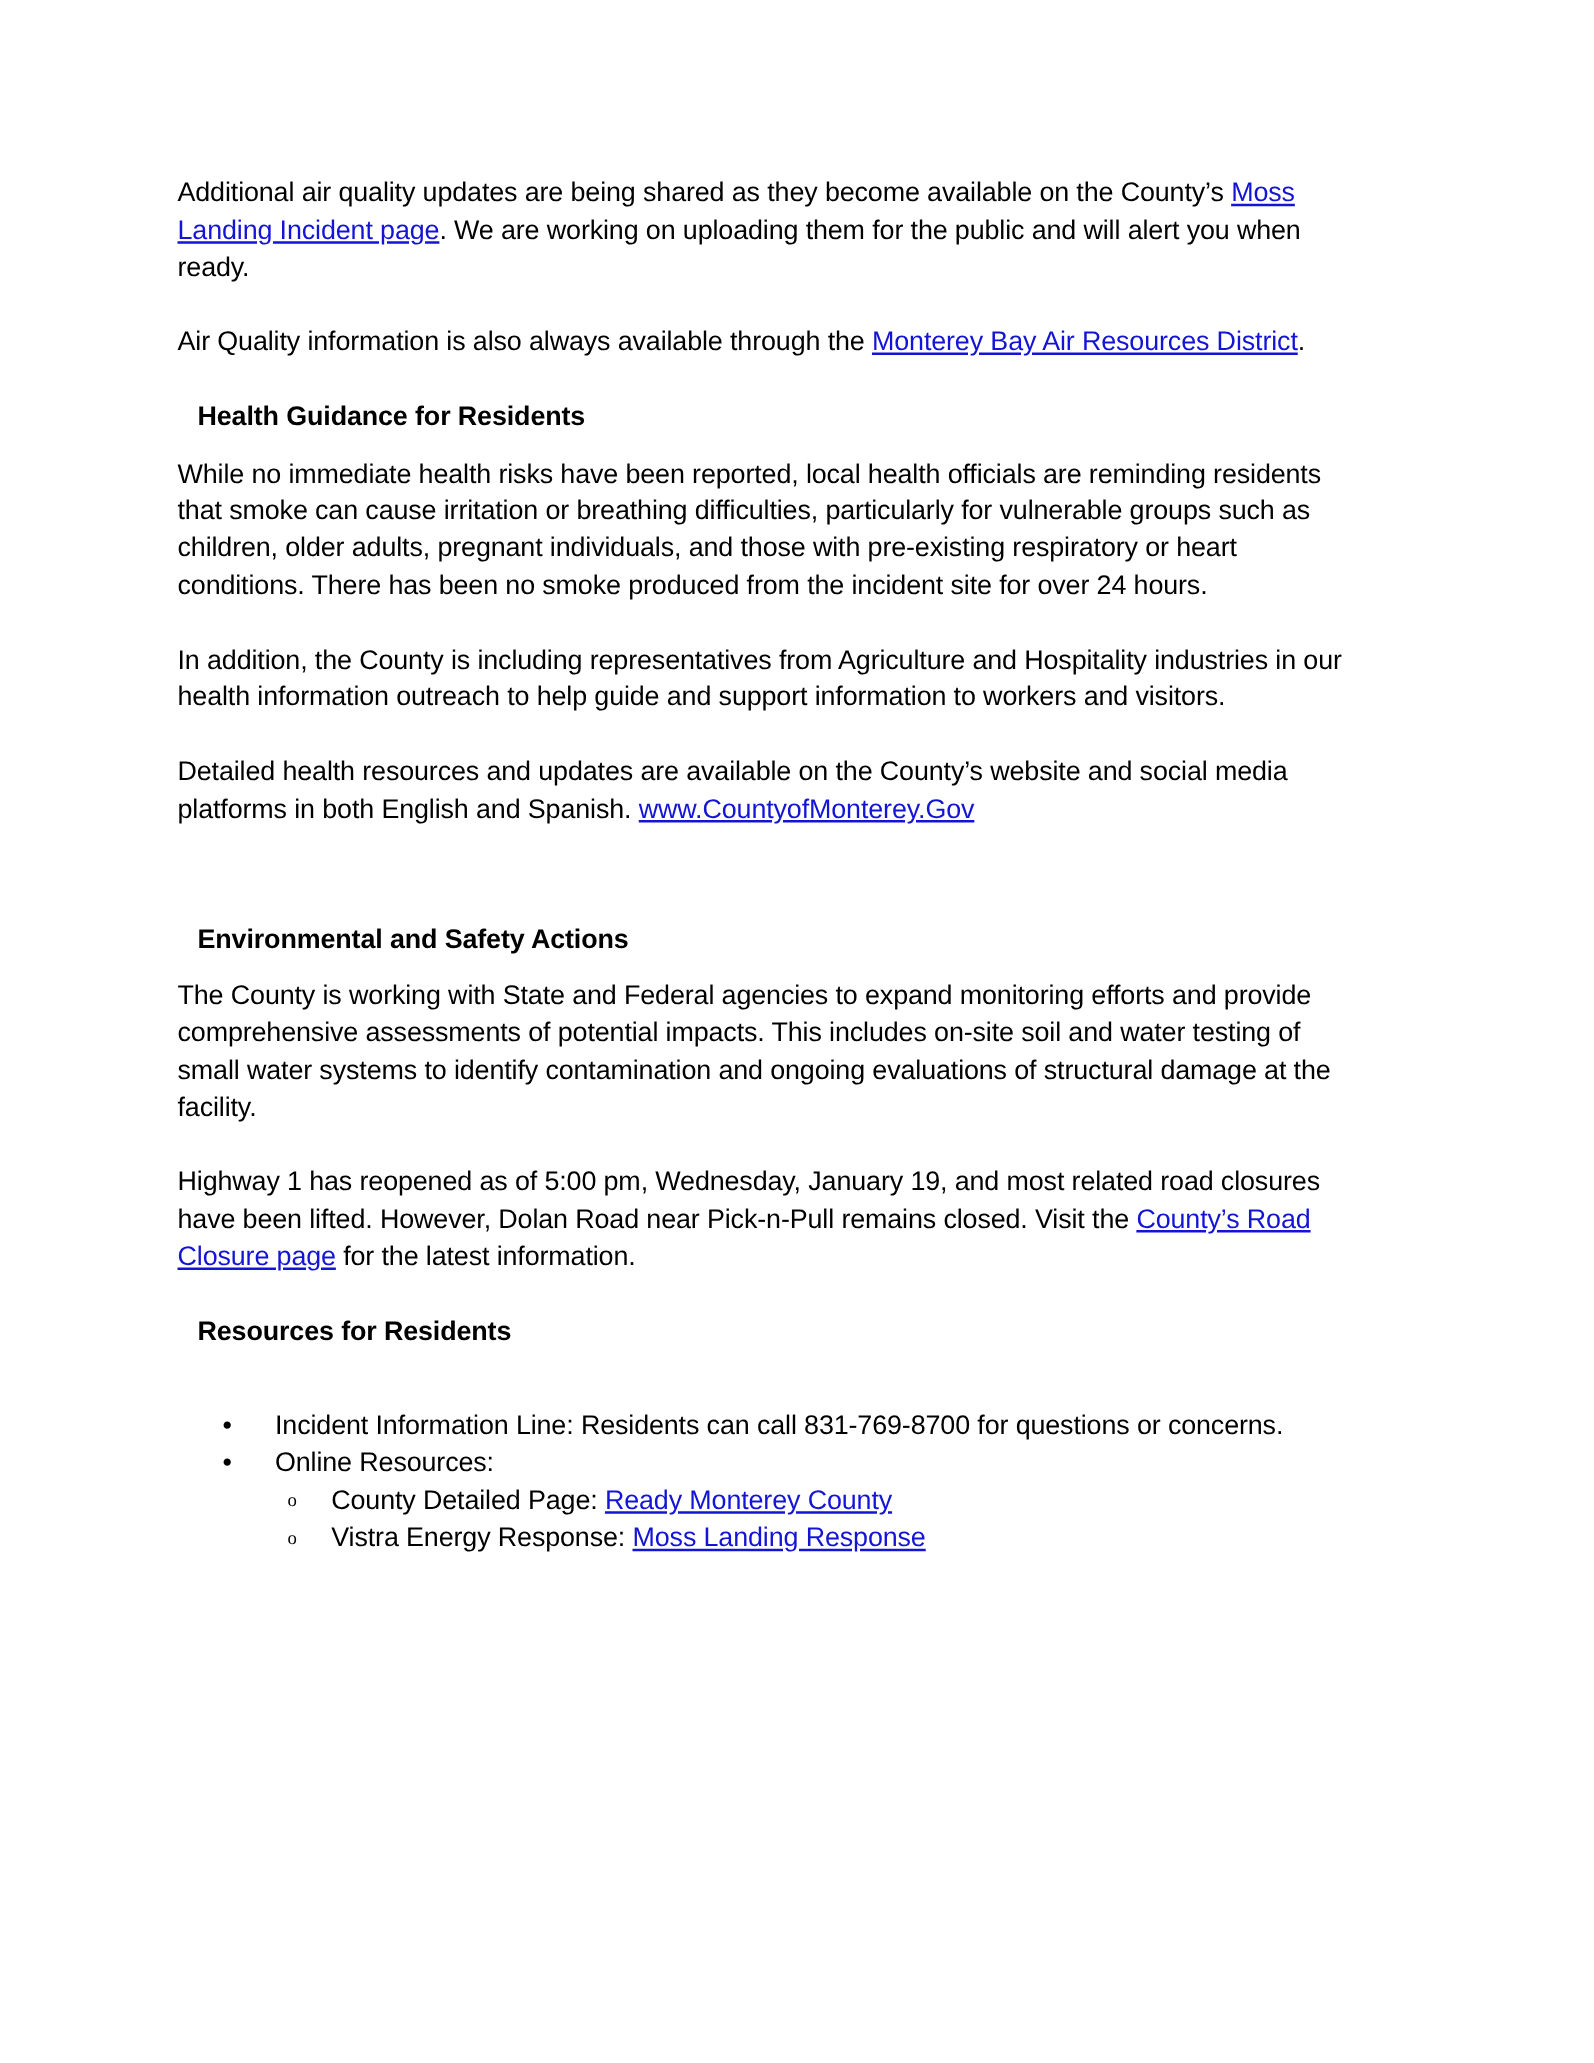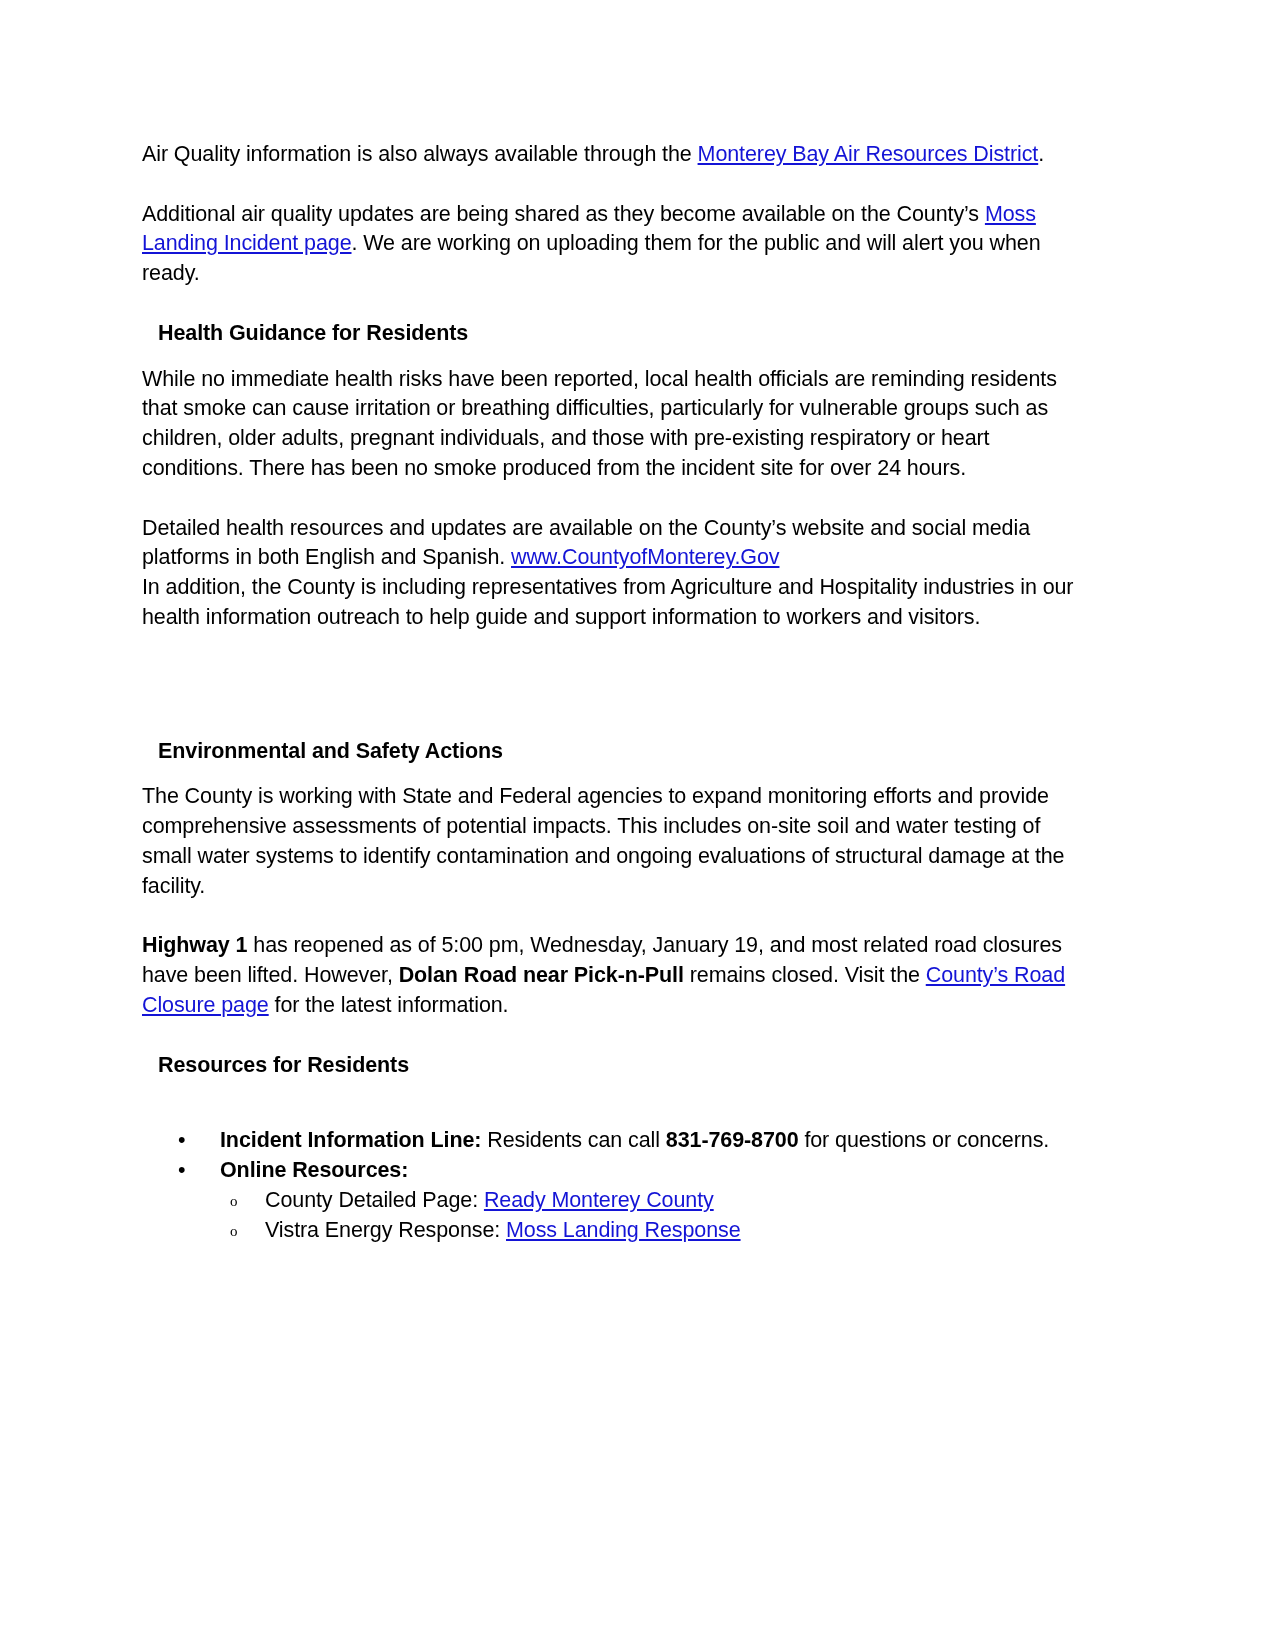--- a/index.html
+++ b/index.html
@@ -37,21 +37,21 @@
   p.heading {
     margin: 16px;
     font-weight: bold;
   }
   .lnk {
     color: #1414d6;
     text-decoration: underline;
     text-underline-offset: 2px;
   }
   .bold {
-    font-weight: bold;
+    font-weight: normal;
   }
   ul.bullets {
     margin: 0;
     padding: 0;
     list-style: none;
   }
   ul.bullets > li {
     position: relative;
     padding-left: 78px;
     margin: 0;
@@ -83,30 +83,30 @@
   }
   .gap-md { height: 30px; }
   .gap-lg { height: 58px; }
 </style>
 </head>
 <body>
 
 <div class="page">
   <div class="doc-body">
 
+    <p class="para"><span>Additional air quality updates are being shared as they become available on the County’s </span><a class="lnk" href="#">Moss Landing Incident page</a><span>. We are working on uploading them for the public and will alert you when ready.</span></p>
+
     <p class="para"><span>Air Quality information is also always available through the </span><a class="lnk" href="#">Monterey Bay Air Resources District</a><span>.</span></p>
-
-    <p class="para"><span>Additional air quality updates are being shared as they become available on the County’s </span><a class="lnk" href="#">Moss Landing Incident page</a><span>. We are working on uploading them for the public and will alert you when ready.</span></p>
 
     <p class="heading">Health Guidance for Residents</p>
     <p class="para">While no immediate health risks have been reported, local health officials are reminding residents that smoke can cause irritation or breathing difficulties, particularly for vulnerable groups such as children, older adults, pregnant individuals, and those with pre-existing respiratory or heart conditions. There has been no smoke produced from the incident site for over 24 hours.</p>
 
+    <p class="para">In addition, the County is including representatives from Agriculture and Hospitality industries in our health information outreach to help guide and support information to workers and visitors.</p>
+
     <p class="para tight"><span>Detailed health resources and updates are available on the County’s website and social media platforms in both English and Spanish. </span><a class="lnk" href="#">www.CountyofMonterey.Gov</a><span></span></p>
-
-    <p class="para">In addition, the County is including representatives from Agriculture and Hospitality industries in our health information outreach to help guide and support information to workers and visitors.</p>
 
     <div class="gap-lg"></div>
 
     <p class="heading">Environmental and Safety Actions</p>
     <p class="para">The County is working with State and Federal agencies to expand monitoring efforts and provide comprehensive assessments of potential impacts. This includes on-site soil and water testing of small water systems to identify contamination and ongoing evaluations of structural damage at the facility.</p>
 
     <p class="para"><span class="bold">Highway 1</span><span> has reopened as of 5:00 pm, Wednesday, January 19, and most related road closures have been lifted. However, </span><span class="bold">Dolan Road near Pick-n-Pull</span><span> remains closed. Visit the </span><a class="lnk" href="#">County’s Road Closure page</a><span> for the latest information.</span></p>
 
     <p class="heading">Resources for Residents</p>
 

